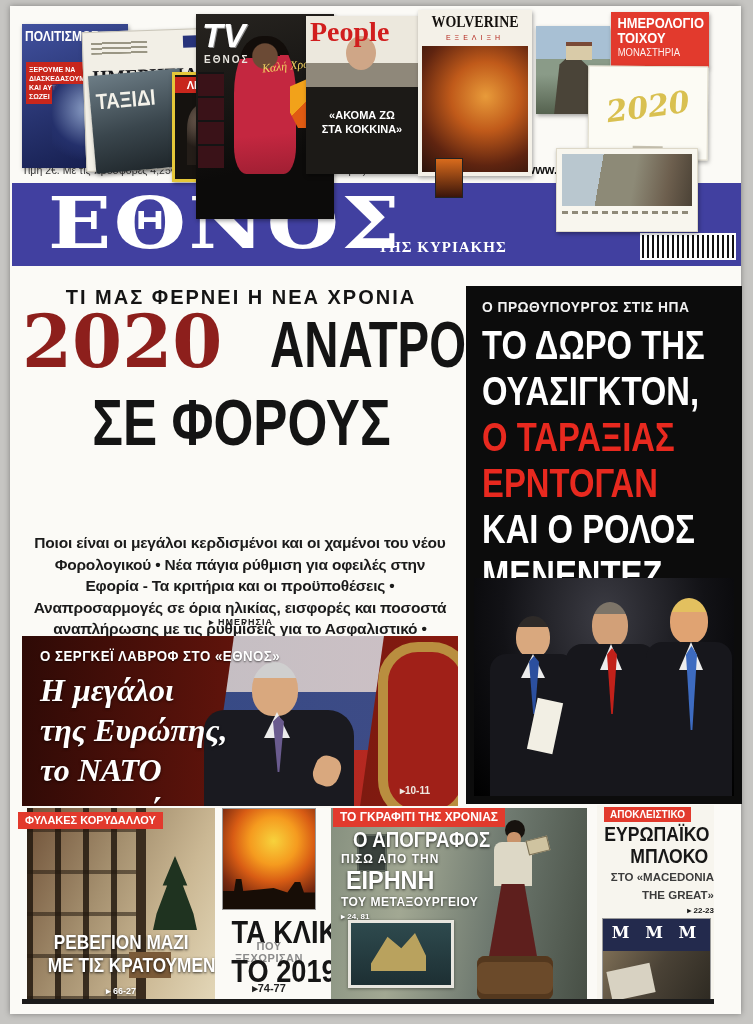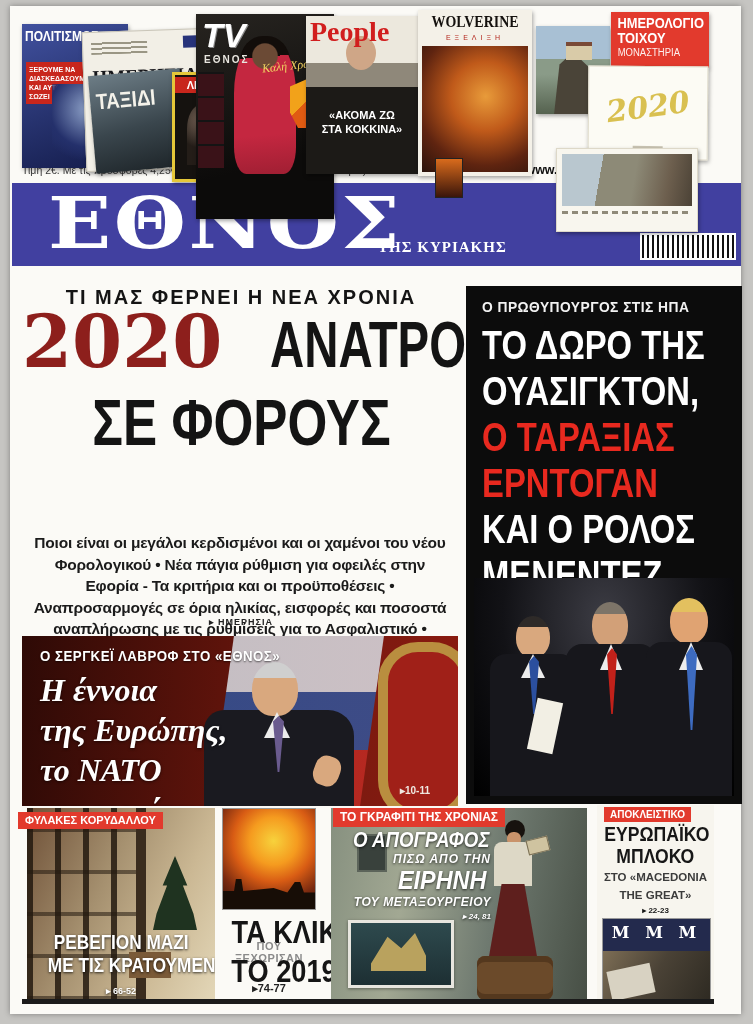--- a/index.html
+++ b/index.html
@@ -115,37 +115,37 @@
   #box2{left:222px;top:808px;width:94px;height:192px;background:#fbfaf6;z-index:3;}
   #box2 .pic{position:absolute;left:0;top:0;width:94px;height:102px;background:radial-gradient(circle at 55% 32%,#f7d23c 0%,#f59b1f 28%,#d85c14 48%,#7a2a10 72%,#2b1208 100%);border:1px solid #999;box-sizing:border-box;}
   #box2 .sky{position:absolute;left:0;bottom:0;width:100%;height:30%;background:#170d06;clip-path:polygon(0 100%,0 40%,12% 40%,14% 0,20% 0,22% 40%,55% 30%,70% 45%,78% 10%,84% 10%,88% 45%,100% 45%,100% 100%);}
   #box2 .t1,#box2 .t3{position:absolute;width:100%;text-align:left;color:#151515;font-weight:bold;font-size:32px;}
   #box2 .t1{top:106px;}
   #box2 .t2{position:absolute;top:132px;width:100%;text-align:center;color:#8a8a8a;font-weight:bold;font-size:11px;letter-spacing:.5px;}
   #box2 .t3{top:145px;}
   #box2 .t1 .cond,#box2 .t3 .cond{transform:scaleX(.85);}
   #box3{left:331px;top:808px;width:256px;height:192px;background:linear-gradient(100deg,#86907f 0%,#a2a893 30%,#6f7a70 62%,#474f45 100%);overflow:hidden;z-index:3;}
   #box3 .win{position:absolute;left:26px;top:26px;width:26px;height:34px;background:#39413c;border:2px solid #5c645a;}
-  #box3 .hl{position:absolute;left:10px;top:20px;width:150px;text-align:right;color:#fff;text-shadow:0 1px 3px rgba(0,0,0,.75);font-weight:bold;font-style:italic;}
+  #box3 .hl{position:absolute;left:10px;top:20px;width:150px;text-align:left;color:#fff;text-shadow:0 1px 3px rgba(0,0,0,.75);font-weight:bold;}
   #box3 .h1{font-size:22px;line-height:24px;}
   #box3 .h2{font-size:12px;line-height:15px;letter-spacing:1px;}
   #box3 .h3{font-size:26px;line-height:27px;}
   #box3 .h4{font-size:12px;line-height:16px;letter-spacing:.5px;}
   #box3 .h1 .cond{transform:scaleX(.85);}#box3 .h3 .cond{transform:scaleX(.9);}
   #box3 .pgs{font-size:8px;margin-top:2px;}
   #box3 .hair{position:absolute;left:174px;top:12px;width:20px;height:20px;background:#17120e;border-radius:50%;}
   #box3 .face{position:absolute;left:176px;top:24px;width:14px;height:14px;background:#c9936b;border-radius:45%;}
   #box3 .blouse{position:absolute;left:163px;top:34px;width:38px;height:44px;background:#ddd8c6;border-radius:8px 8px 0 0;}
   #box3 .book{position:absolute;left:196px;top:30px;width:20px;height:13px;background:#cfc3a0;transform:rotate(-14deg);border:1px solid #7a6f55;}
   #box3 .skirt{position:absolute;left:156px;top:76px;width:52px;height:84px;background:#5e1f1d;clip-path:polygon(28% 0,72% 0,100% 100%,0 100%);}
   #box3 .barrel{position:absolute;left:146px;top:148px;width:76px;height:44px;background:#6b4a2a;border-radius:8px;box-shadow:inset 0 6px 0 #54381e,inset 0 -6px 0 #54381e;}
   #box3 .inset{position:absolute;left:17px;top:112px;width:100px;height:62px;border:3px solid #e8e6df;background:linear-gradient(#2e4a4e,#1d2f33);box-shadow:0 1px 3px rgba(0,0,0,.4);}
   #box3 .inset i{position:absolute;left:20px;top:10px;width:55px;height:38px;background:#b9a25e;clip-path:polygon(0 80%,30% 10%,55% 40%,80% 0,100% 60%,100% 100%,0 100%);}
   #box4{left:597px;top:805px;width:117px;height:198px;background:#f7f5ee;z-index:3;}
-  #box4 .hl{position:absolute;top:18px;width:100%;text-align:center;color:#171717;font-weight:bold;}
+  #box4 .hl{position:absolute;top:18px;width:100%;text-align:right;color:#171717;font-weight:bold;}
   #box4 .b1{font-size:20px;line-height:22px;}
   #box4 .b1 .cond{transform:scaleX(.88);}
   #box4 .b2{font-size:11.5px;line-height:14px;color:#3c3c3c;font-weight:bold;margin-top:3px;}
   #box4 .mcard{position:absolute;left:5px;top:113px;width:107px;height:82px;background:linear-gradient(120deg,#8b7a5e 0%,#4a4236 55%,#2e2a22 100%);overflow:hidden;border:1px solid #999;}
   #box4 .mband{position:absolute;left:0;top:0;width:100%;height:32px;background:#232a4d;color:#fff;text-align:center;font-family:"DejaVu Serif",serif;font-weight:bold;font-size:16px;line-height:28px;letter-spacing:5px;}
   #box4 .stone{position:absolute;left:6px;bottom:4px;width:44px;height:30px;background:#d8d2c2;transform:rotate(-12deg);}
   #btm-rule{left:22px;top:999px;width:692px;height:5px;background:#1b1b1b;z-index:8;}
 </style>
 </head>
 <body>
@@ -268,37 +268,37 @@
   <div class="abs" id="lavrov">
     <div class="flag"></div>
     <div class="chair"></div>
     <div class="l-body"></div>
     <div class="l-head"></div>
     <div class="l-shirt"></div>
     <div class="l-tie"></div>
     <div class="l-hand"></div>
     <div class="kick">Ο ΣΕΡΓΚΕΪ ΛΑΒΡΟΦ ΣΤΟ «ΕΘΝΟΣ»</div>
     <div class="hl">
-      <div>Η έννοια</div>
+      <div>Η μεγάλοι</div>
       <div>της Ευρώπης,</div>
       <div>το ΝΑΤΟ</div>
       <div>και οι γείτονες</div>
     </div>
     <div class="pg">▸10-11</div>
   </div>
 
   <div class="abs" id="box1">
     <div class="grid"></div>
     <div class="door"></div>
     <div class="tree"></div>
     <div class="table"></div>
     <div class="hl">
       <div><span class="cond">ΡΕΒΕΓΙΟΝ ΜΑΖΙ</span></div>
       <div><span class="cond">ΜΕ ΤΙΣ ΚΡΑΤΟΥΜΕΝΕΣ</span></div>
-      <div style="font-size:9px;margin-top:4px;">▸ 66-52</div>
+      <div style="font-size:9px;margin-top:4px;">▸ 66-27</div>
     </div>
   </div>
   <div class="tag" style="left:18px;top:812px;font-size:11px;">ΦΥΛΑΚΕΣ ΚΟΡΥΔΑΛΛΟΥ</div>
 
   <div class="abs" id="box2">
     <div class="pic">
         <div class="sky"></div>
       </div>
     <div class="t1"><span class="cond">ΤΑ ΚΛΙΚ</span></div>
     <div class="t2">ΠΟΥ ΞΕΧΩΡΙΣΑΝ</div>

